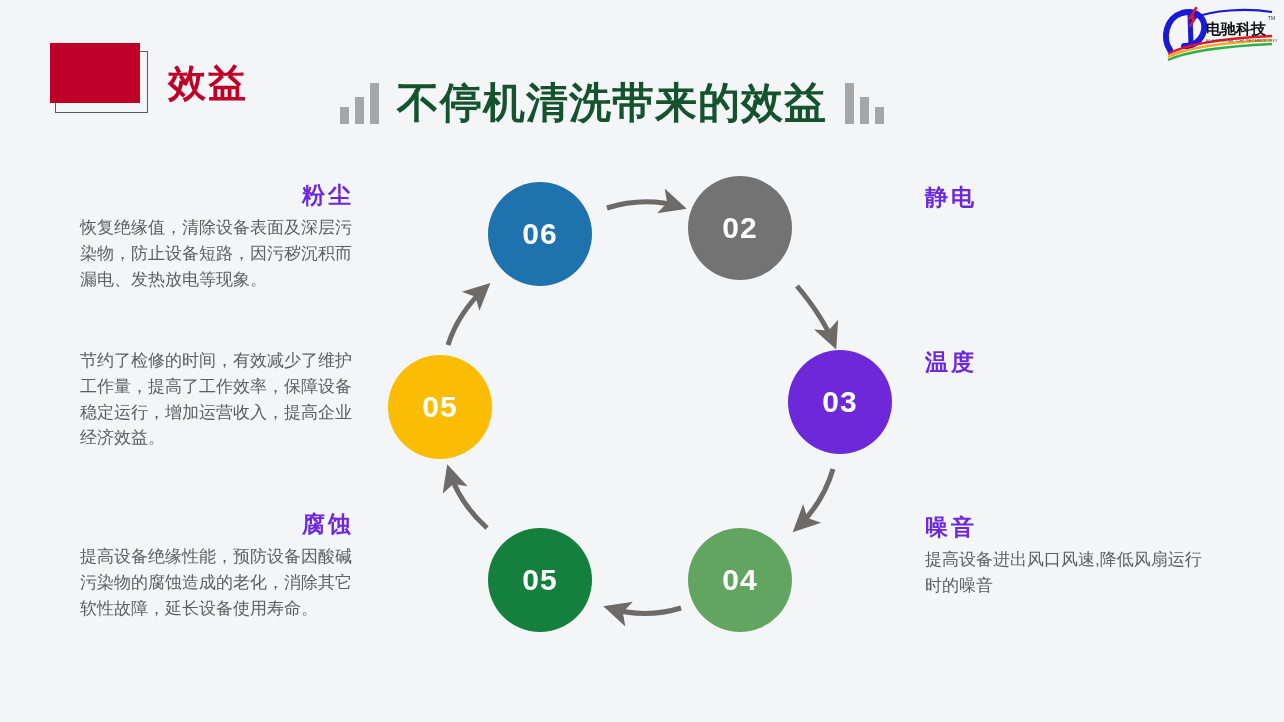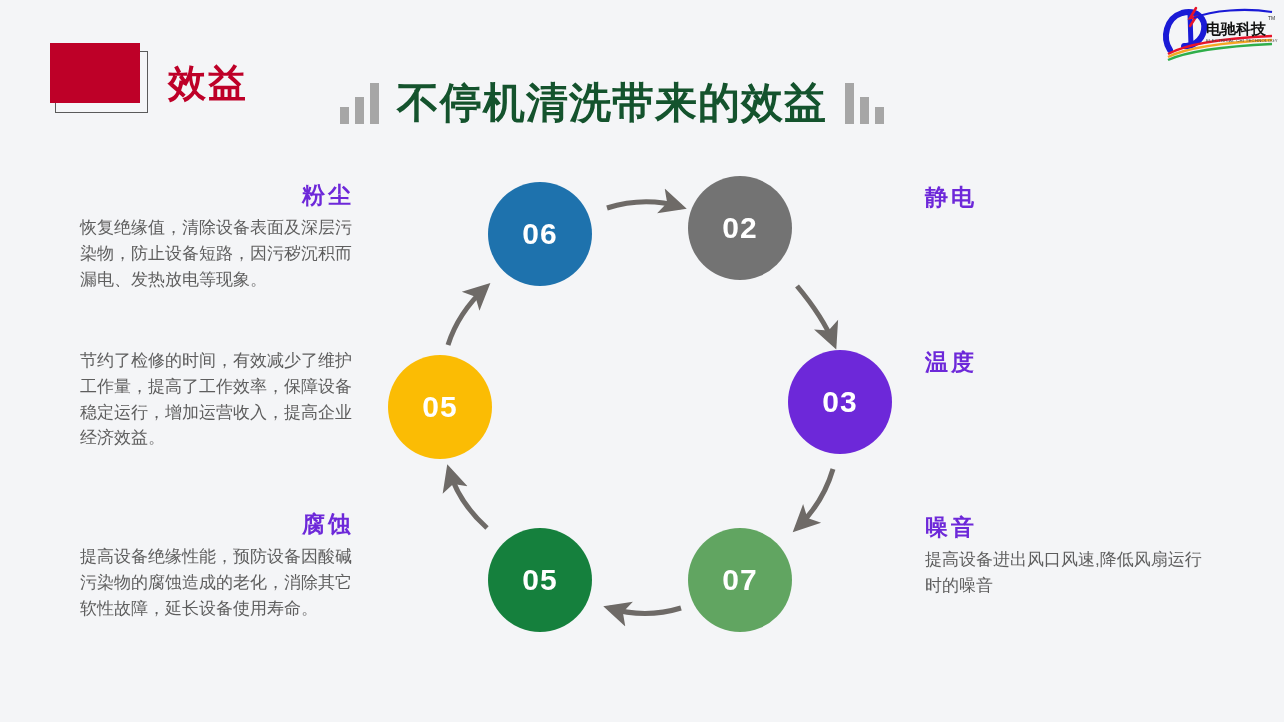--- a/index.html
+++ b/index.html
@@ -198,21 +198,21 @@
   <div class="circle" style="left:488px; top:182px; width:104px; height:104px; background:#1e72ad;">
     <span>06</span>
   </div>
   <div class="circle" style="left:688px; top:176px; width:104px; height:104px; background:#737373;">
     <span>02</span>
   </div>
   <div class="circle" style="left:788px; top:350px; width:104px; height:104px; background:#6d28d9;">
     <span>03</span>
   </div>
   <div class="circle" style="left:688px; top:528px; width:104px; height:104px; background:#61a561;">
-    <span>07</span>
+    <span>04</span>
   </div>
   <div class="circle" style="left:488px; top:528px; width:104px; height:104px; background:#15803d;">
     <span>05</span>
   </div>
   <div class="circle" style="left:388px; top:355px; width:104px; height:104px; background:#fbbc04;">
     <span>05</span>
   </div>
 
   <div class="block left" style="left:80px; top:183px; width:274px;">
     <div class="b-title">粉尘</div>

